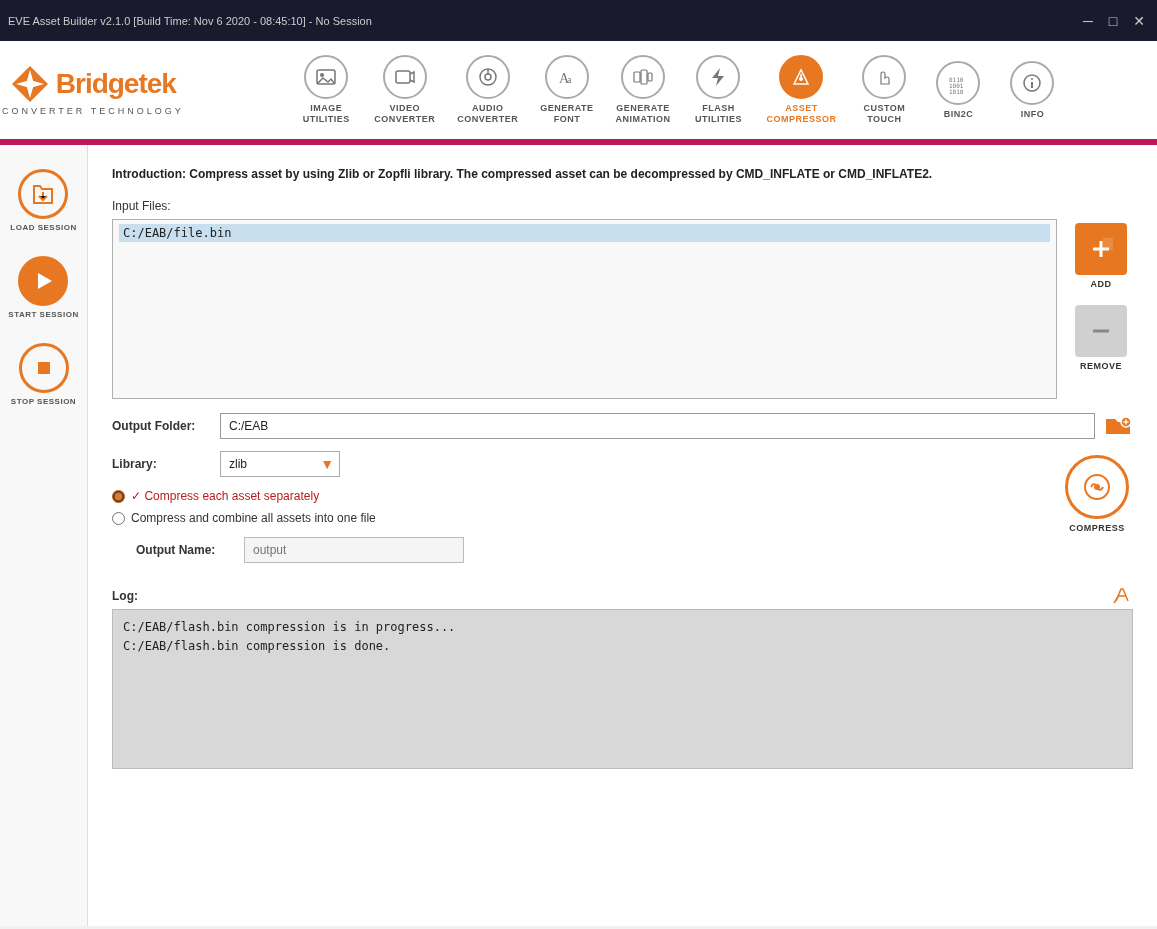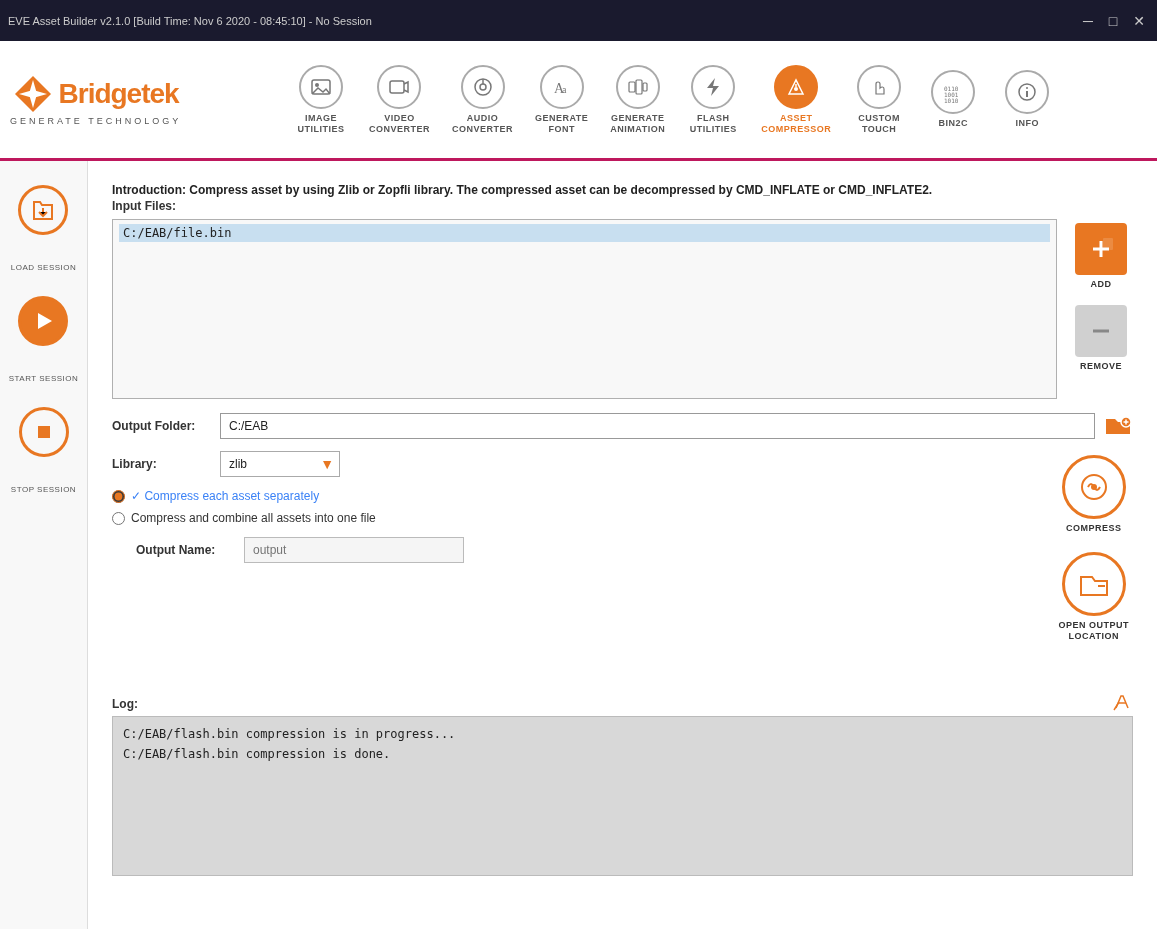--- a/index.html
+++ b/index.html
@@ -15,25 +15,25 @@
       align-items: center;
       justify-content: space-between;
       height: 41px;
     }
     .titlebar-controls { display: flex; gap: 8px; }
     .titlebar-btn { color: #ccc; font-size: 14px; cursor: pointer; padding: 0 4px; }
 
     
     .toolbar {
       background: #ffffff;
-      border-bottom: 3px solid #be185d;
-      display: flex;
-      align-items: center;
-      height: 120px;
-      padding: 0 10px;
+      border-bottom: 6px solid #be185d;
+      display: flex;
+      align-items: center;
+      height: 104px;
+      padding: 0 2px;
     }
     .logo-area {
       display: flex;
       flex-direction: column;
       align-items: center;
       margin-right: 20px;
     }
     .logo-brand {
       color: #e87722;
       font-size: 28px;
@@ -139,42 +139,42 @@
       color: #e87722;
     }
     .sidebar-icon.active-bg {
       background: #e87722;
       color: #fff;
     }
     .sidebar-label {
       font-size: 8px;
       text-transform: uppercase;
       letter-spacing: 0.5px;
-      font-weight: 400;
+      font-weight: 700;
       color: #555;
       text-align: center;
-      margin-top: 24px;
     }
 
     
     .content {
       flex: 1;
       background: #fff;
       padding: 20px 24px;
       overflow-y: auto;
     }
     .intro-text {
       font-size: 12px;
       font-weight: 600;
+      margin-bottom: 16px;
       color: #222;
       line-height: 1.5;
     }
     .section-label {
       font-size: 12px;
-      font-weight: 700;
+      font-weight: 400;
       color: #333;
       margin-bottom: 6px;
     }
     .input-files-area {
       display: flex;
       align-items: flex-start;
       gap: 12px;
       margin-bottom: 14px;
     }
     .file-list-box {
@@ -413,21 +413,21 @@
 
   <div class="logo-area">
     <div class="logo-row">
       <svg class="logo-icon" viewBox="0 0 40 40">
         <polygon points="20,2 38,20 20,38 2,20" fill="#e87722"></polygon>
         <polygon points="20,6 16,20 20,34 24,20" fill="#fff"></polygon>
         <polygon points="6,20 20,16 34,20 20,24" fill="#fff"></polygon>
       </svg>
       <span class="logo-brand">Bridgetek</span>
     </div>
-    <div class="logo-sub">GENERATE    TECHNOLOGY</div>
+    <div class="logo-sub">CONVERTER    TECHNOLOGY</div>
   </div>
 
   <div class="nav-items">
     <div class="nav-item">
       <div class="nav-icon">
         <svg width="22" height="22" viewBox="0 0 22 22">
             <rect x="2" y="4" width="18" height="14" rx="2" fill="none" stroke="#777" stroke-width="1.5"></rect>
             <circle cx="7" cy="9" r="2" fill="#777"></circle>
             <polyline points="2,18 8,12 13,16 16,13 20,18" fill="none" stroke="#777" stroke-width="1.5"></polyline>
           </svg>
@@ -614,21 +614,21 @@
               <option>zlib</option>
               <option>zopfli</option>
             </select>
             <span class="select-arrow">▼</span>
           </div>
         </div>
 
         <div class="radio-group">
           <label class="radio-row checked-label">
             <input type="radio" name="compress_mode" checked="" style="">
-            <span style="color:#3b82f6;">✓ Compress each asset separately</span>
+            <span style="color:#b91c1c;">✓ Compress each asset separately</span>
           </label>
           <label class="radio-row">
             <input type="radio" name="compress_mode" style="">
             <span>Compress and combine all assets into one file</span>
           </label>
         </div>
 
         <div class="output-name-row">
           <span class="form-label">Output Name:</span>
           <input class="output-name-input" type="text" placeholder="output" style="">
@@ -639,30 +639,20 @@
         <div class="big-action-btn">
           <div class="big-action-icon">
             <svg width="34" height="34" viewBox="0 0 34 34">
                 <ellipse cx="17" cy="17" rx="12" ry="12" fill="none" stroke="#e87722" stroke-width="2"></ellipse>
                 <path d="M11 17 Q14 11 17 17 Q20 23 23 17" fill="none" stroke="#e87722" stroke-width="2"></path>
                 <circle cx="17" cy="17" r="3" fill="#e87722"></circle>
               </svg>
           </div>
           <span class="big-action-label">COMPRESS</span>
         </div>
-        <div class="big-action-btn">
-          <div class="big-action-icon">
-            <svg width="34" height="34" viewBox="0 0 34 34">
-                <path d="M4 12 L4 28 L30 28 L30 14 L18 14 L15 10 L4 10 Z" fill="none" stroke="#e87722" stroke-width="2"></path>
-                <polyline points="21,19 28,19" stroke="#e87722" stroke-width="2"></polyline>
-              </svg>
-          </div>
-          <span class="big-action-label" style="white-space:pre;">OPEN OUTPUT
-LOCATION</span>
-        </div>
       </div>
     </div>
 
     <div class="log-section">
       <div class="log-header">
         <span class="log-label">Log:</span>
         <div class="log-clear-btn">
           <svg width="20" height="20" viewBox="0 0 20 20">
               <path d="M3 17 L8 5 L10 5 L15 17" stroke="#e87722" stroke-width="1.5" fill="none"></path>
               <line x1="5" y1="12" x2="13" y2="12" stroke="#e87722" stroke-width="1.5"></line>

